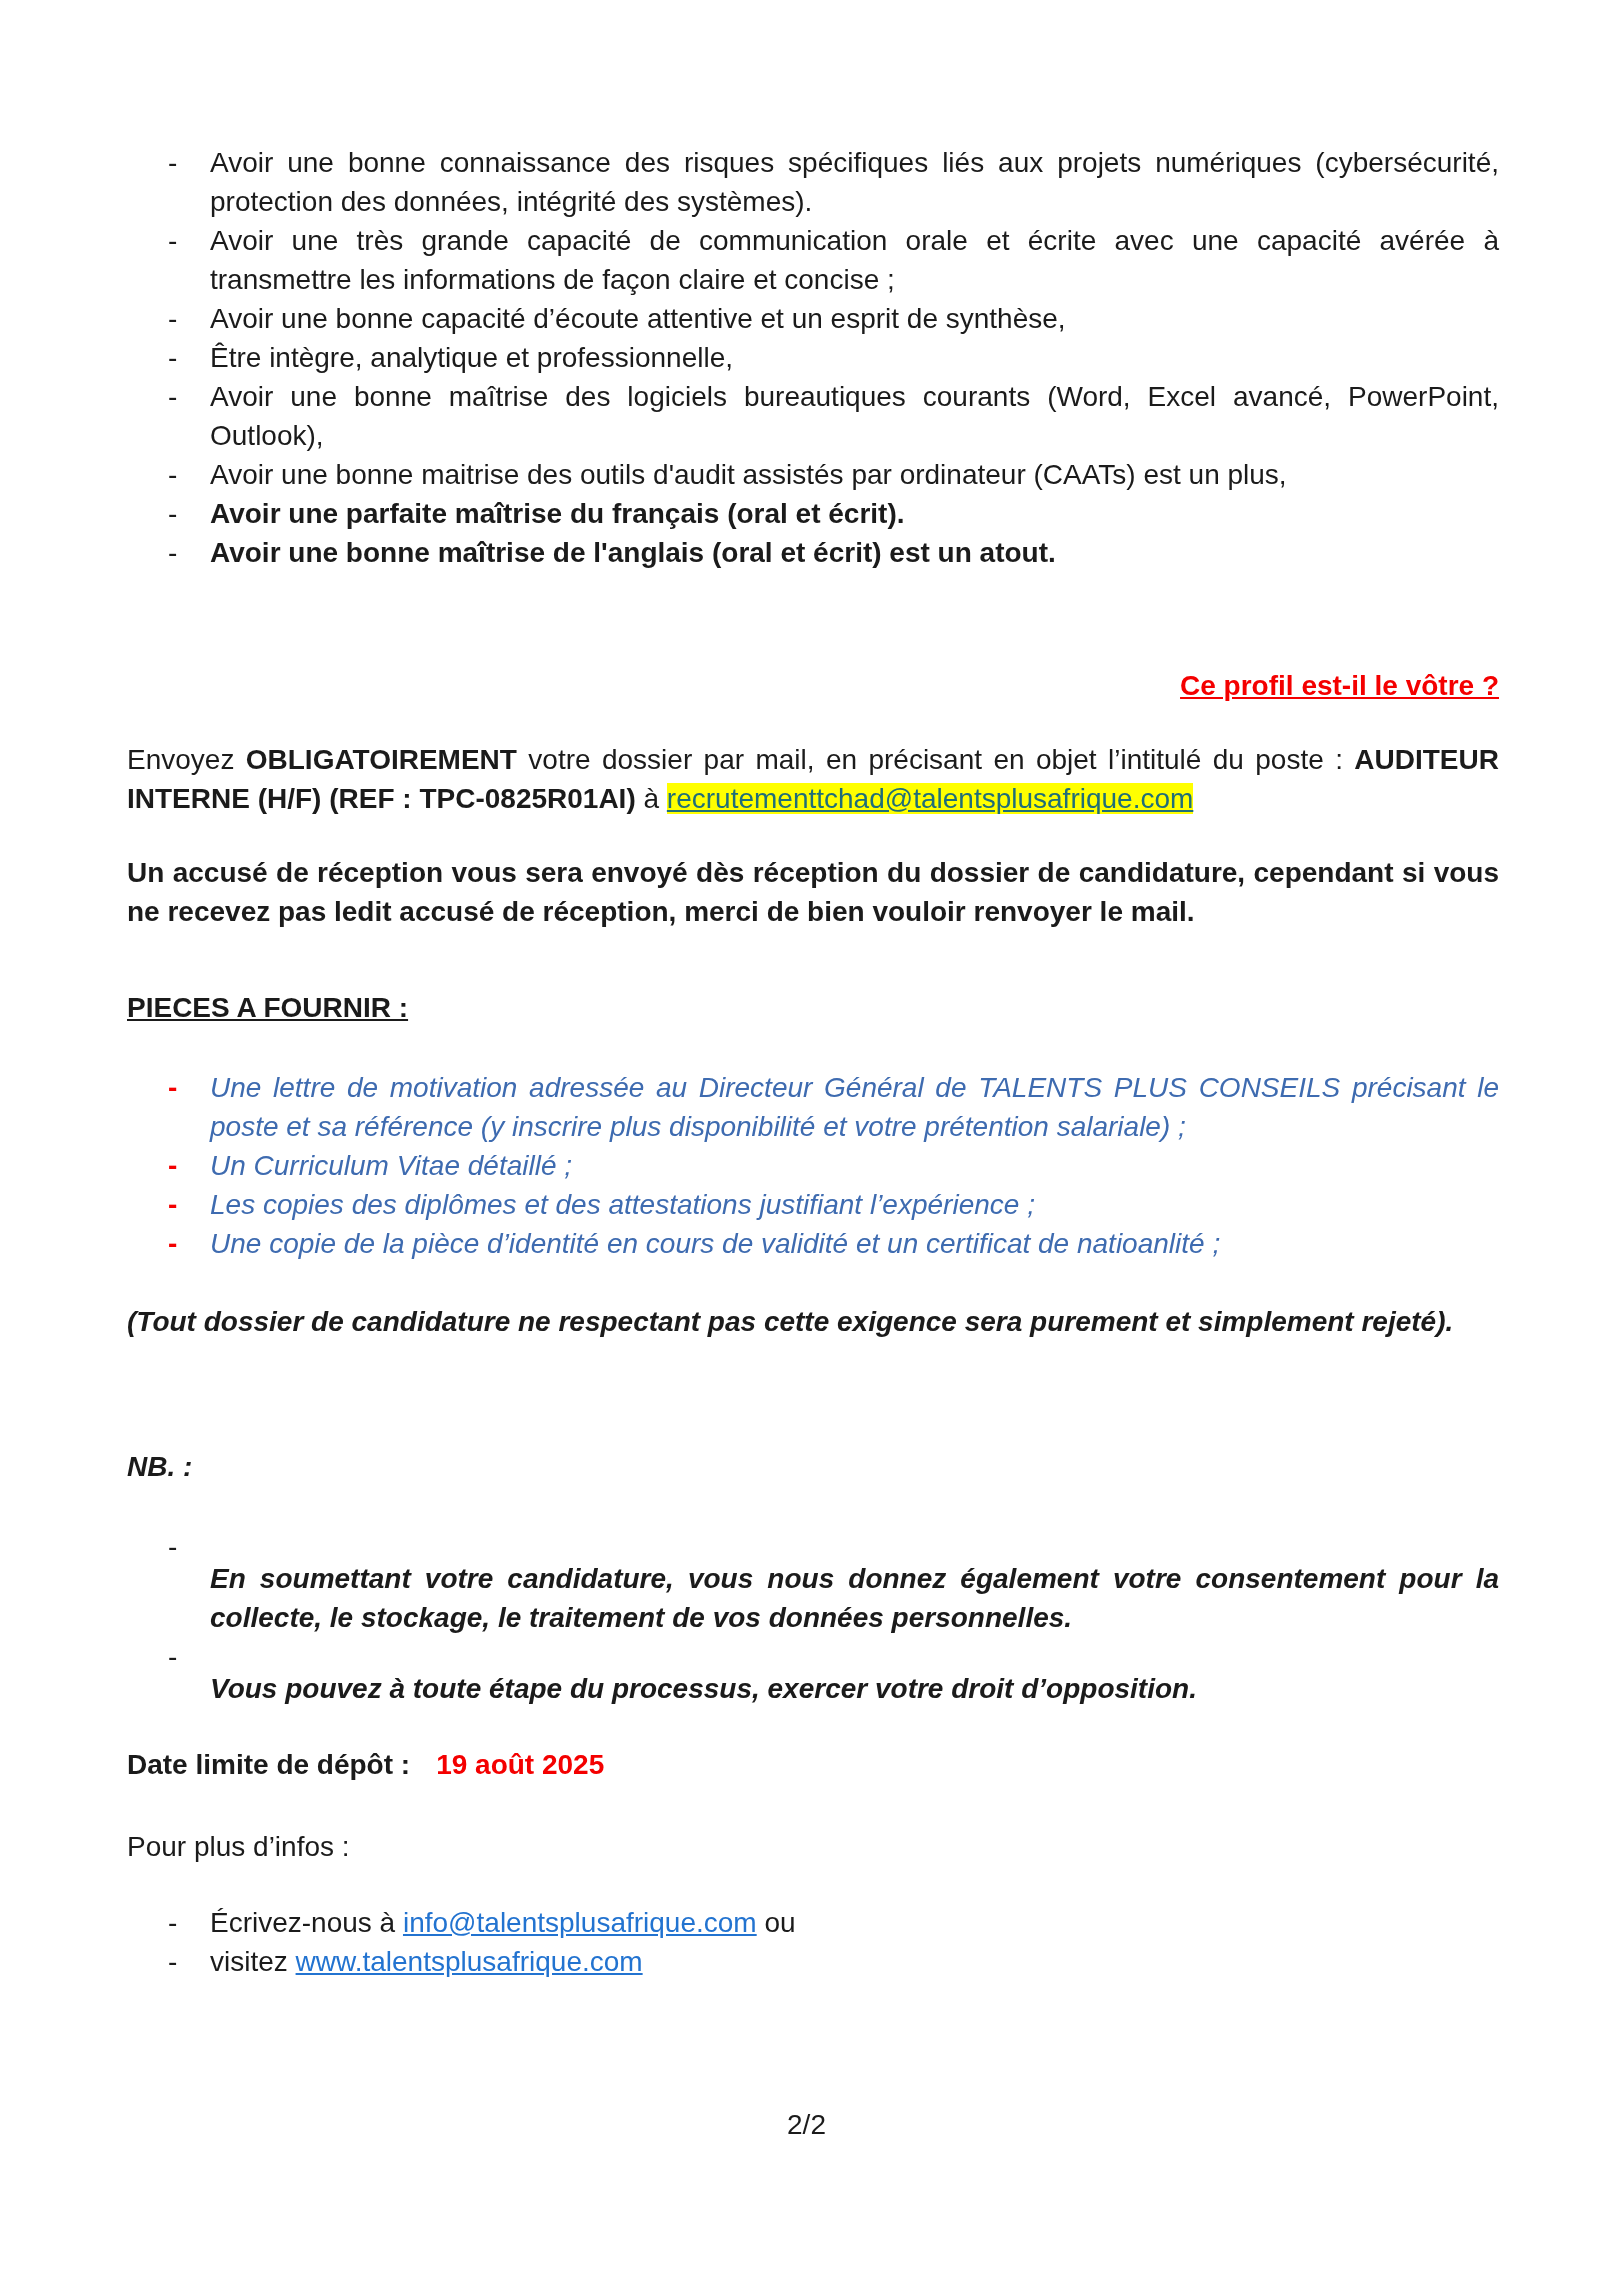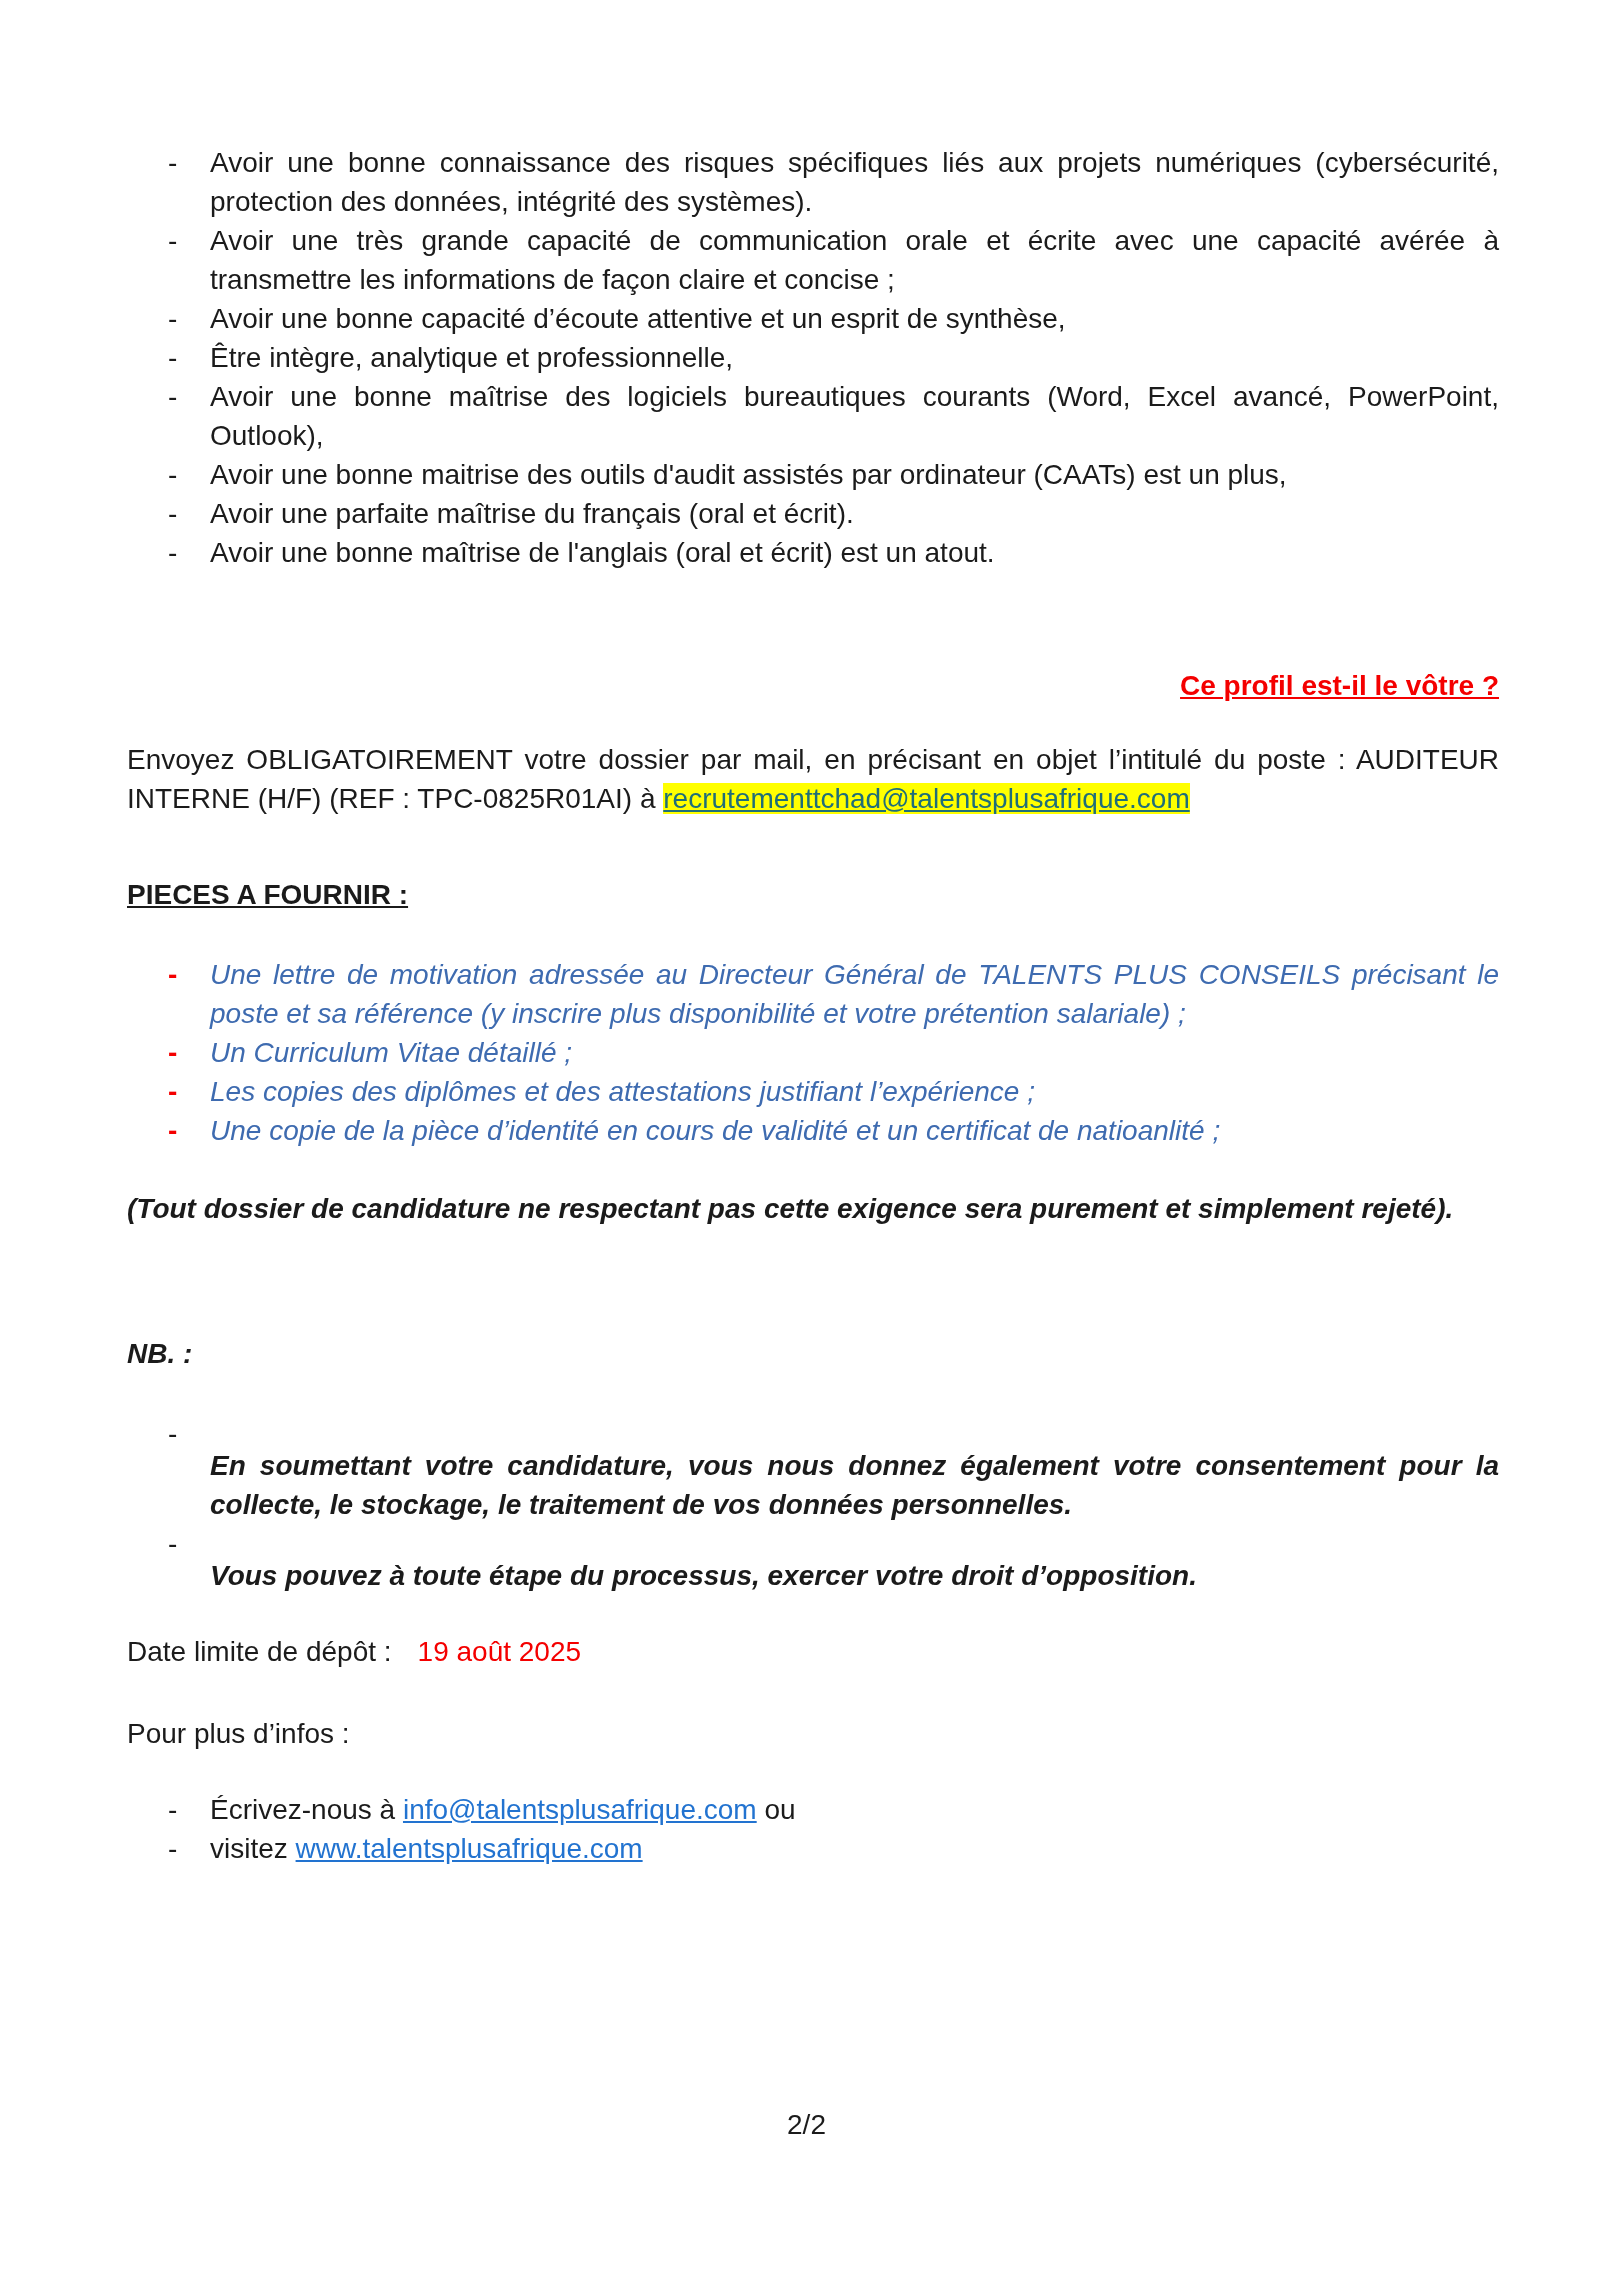--- a/index.html
+++ b/index.html
@@ -11,21 +11,21 @@
     font-family:"Liberation Sans", sans-serif;
     font-size:28px;
     line-height:39px;
     color:#1b1b1b;
     background:#ffffff;
     overflow:hidden;
   }
   .row { display:flex; }
   .dash { flex:0 0 42px; margin-left:41px; }
   .txt { flex:1; text-align:justify; }
-  .bold { font-weight:normal; }
+  .bold { font-weight:bold; }
   .bolditalic { font-weight:bold; font-style:italic;margin-top:32px; }
   .justify { text-align:justify; }
 
   .red { color:#f40000; }
   .heading-red {
     color:#f40000; font-weight:bold;
     text-decoration:underline;
     margin-top:94px;
     text-align:right;
   }
@@ -103,20 +103,21 @@
       <span class="txt bold">Avoir une bonne maîtrise de l'anglais (oral et écrit) est un atout.</span>
     </div>
   </div>
 
   <div class="heading-red">Ce profil est-il le vôtre ?</div>
 
   <div class="para justify">
     <span>Envoyez </span><span class="bold">OBLIGATOIREMENT</span><span> votre dossier par mail, en précisant en objet l’intitulé du poste : </span><span class="bold">AUDITEUR INTERNE (H/F) (REF : TPC-0825R01AI)</span><span> à </span><a class="mail-link">recrutementtchad@talentsplusafrique.com</a>
   </div>
 
+  <div class="para bold justify">Un accusé de réception vous sera envoyé dès réception du dossier de candidature, cependant si vous ne recevez pas ledit accusé de réception, merci de bien vouloir renvoyer le mail.</div>
 
   <div class="heading-black">PIECES A FOURNIR :</div>
 
   <div class="blue-list">
     <div class="row">
       <span class="dash">-</span>
       <span class="txt">Une lettre de motivation adressée au Directeur Général de TALENTS PLUS CONSEILS précisant le poste et sa référence (y inscrire plus disponibilité et votre prétention salariale) ;</span>
     </div>
     <div class="row">
       <span class="dash">-</span>

